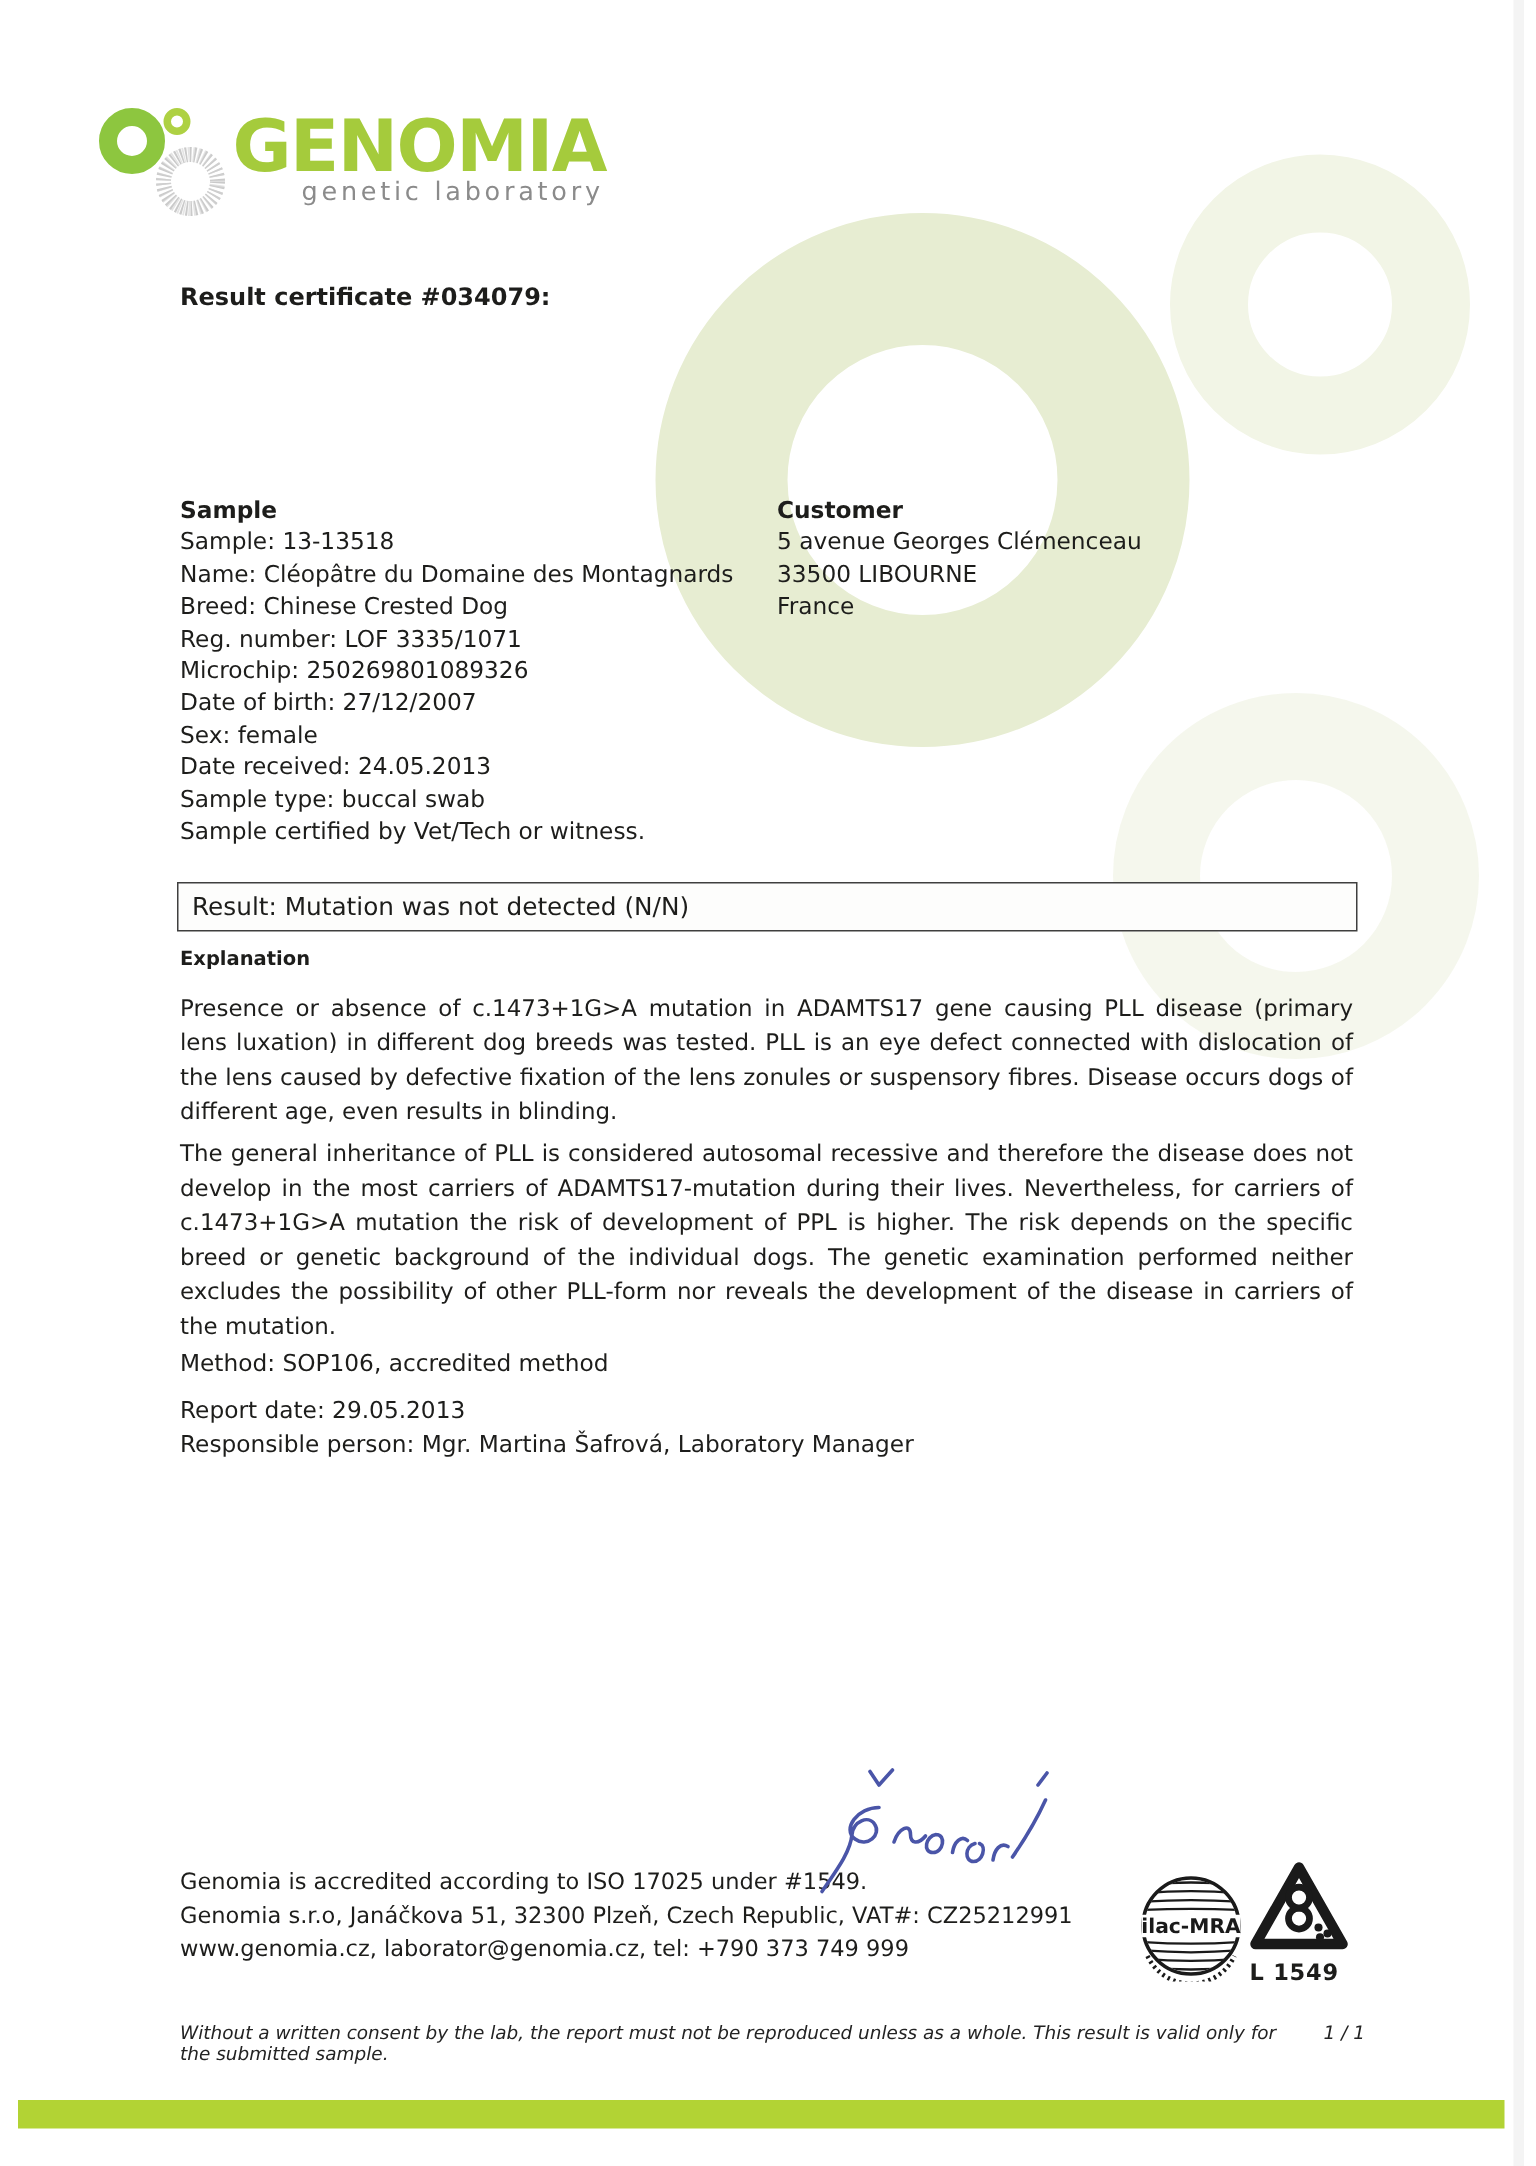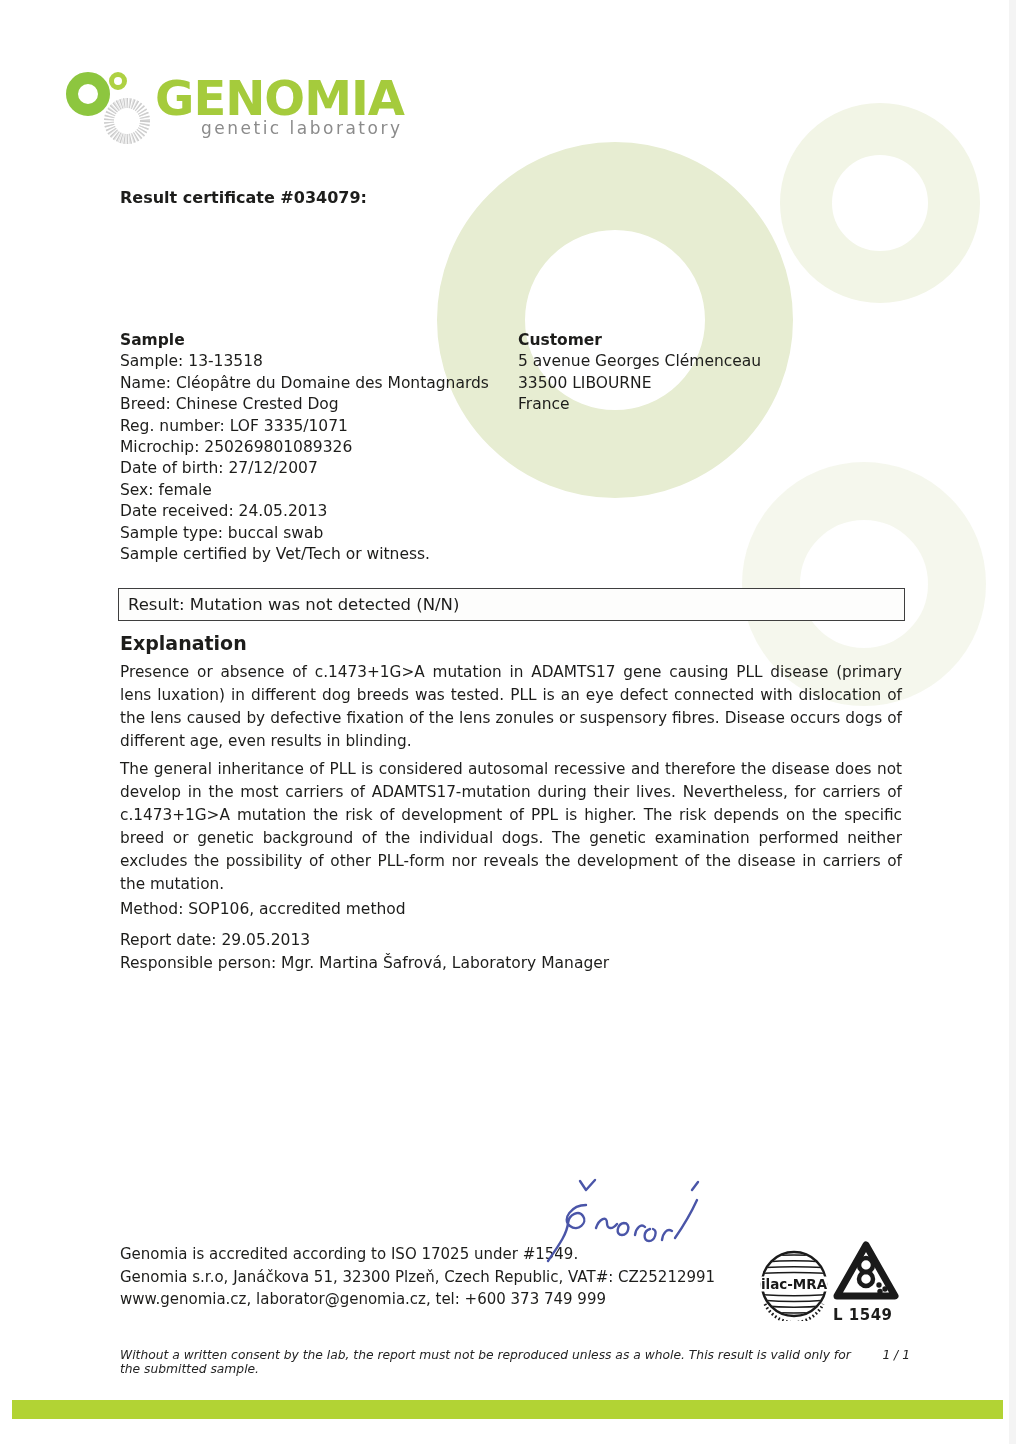--- a/index.html
+++ b/index.html
@@ -26,21 +26,21 @@
   .block{position:absolute;font-size:15.5px;line-height:21.4px;}
   .block .hd{font-weight:bold;}
   .sample-block{left:120px;top:330px;width:400px;}
   .customer-block{left:518px;top:330px;width:380px;}
 
   .result-box{
     position:absolute;left:118px;top:588px;width:776px;height:31px;
     border:1.5px solid #3f3f3f;background:#fdfdfc;
     font-size:16.5px;line-height:31px;padding-left:9px;box-sizing:content-box;
   }
-  .expl-hd{position:absolute;left:120px;top:632px;font-size:19px;font-weight:bold;text-align:center;}
+  .expl-hd{position:absolute;left:120px;top:632px;font-size:13px;font-weight:bold;text-align:center;}
   .para{position:absolute;left:120px;width:782px;font-size:15.3px;line-height:23px;text-align:justify;}
   .para1{top:661px;}
   .para2{top:758px;}
   .method-line{position:absolute;left:120px;top:900px;font-size:15.5px;}
   .report-date{position:absolute;left:120px;top:931px;font-size:15.5px;}
   .responsible{position:absolute;left:120px;top:954px;font-size:15.5px;}
 
   .signature{position:absolute;left:540px;top:1172px;z-index:2;}
 
   .footer-block{position:absolute;left:120px;top:1243px;font-size:15px;line-height:22.5px;}
@@ -124,21 +124,21 @@
           <path d="M122,68 c1,-7 5,-12 10,-9"></path>
           <path d="M135,66 c9,-13 17,-27 22,-38"></path>
           <path d="M152,18 l6,-8"></path>
         </g>
       </svg>
     </div>
 
     <div class="footer-block">
       <div>Genomia is accredited according to ISO 17025 under #1549.</div>
       <div>Genomia s.r.o, Janáčkova 51, 32300 Plzeň, Czech Republic, VAT#: CZ25212991</div>
-      <div>www.genomia.cz, laborator@genomia.cz, tel: +600 373 749 999</div>
+      <div>www.genomia.cz, laborator@genomia.cz, tel: +790 373 749 999</div>
     </div>
 
     <div class="ilac-badge">
       <svg width="74" height="74" viewBox="0 0 74 74">
         <defs>
             <clipPath id="ilacClip">
               <circle cx="37" cy="37" r="31"></circle>
             </clipPath>
           </defs>
         <circle cx="37" cy="37" r="32" fill="none" stroke="#1a1a1a" stroke-width="2.4"></circle>

